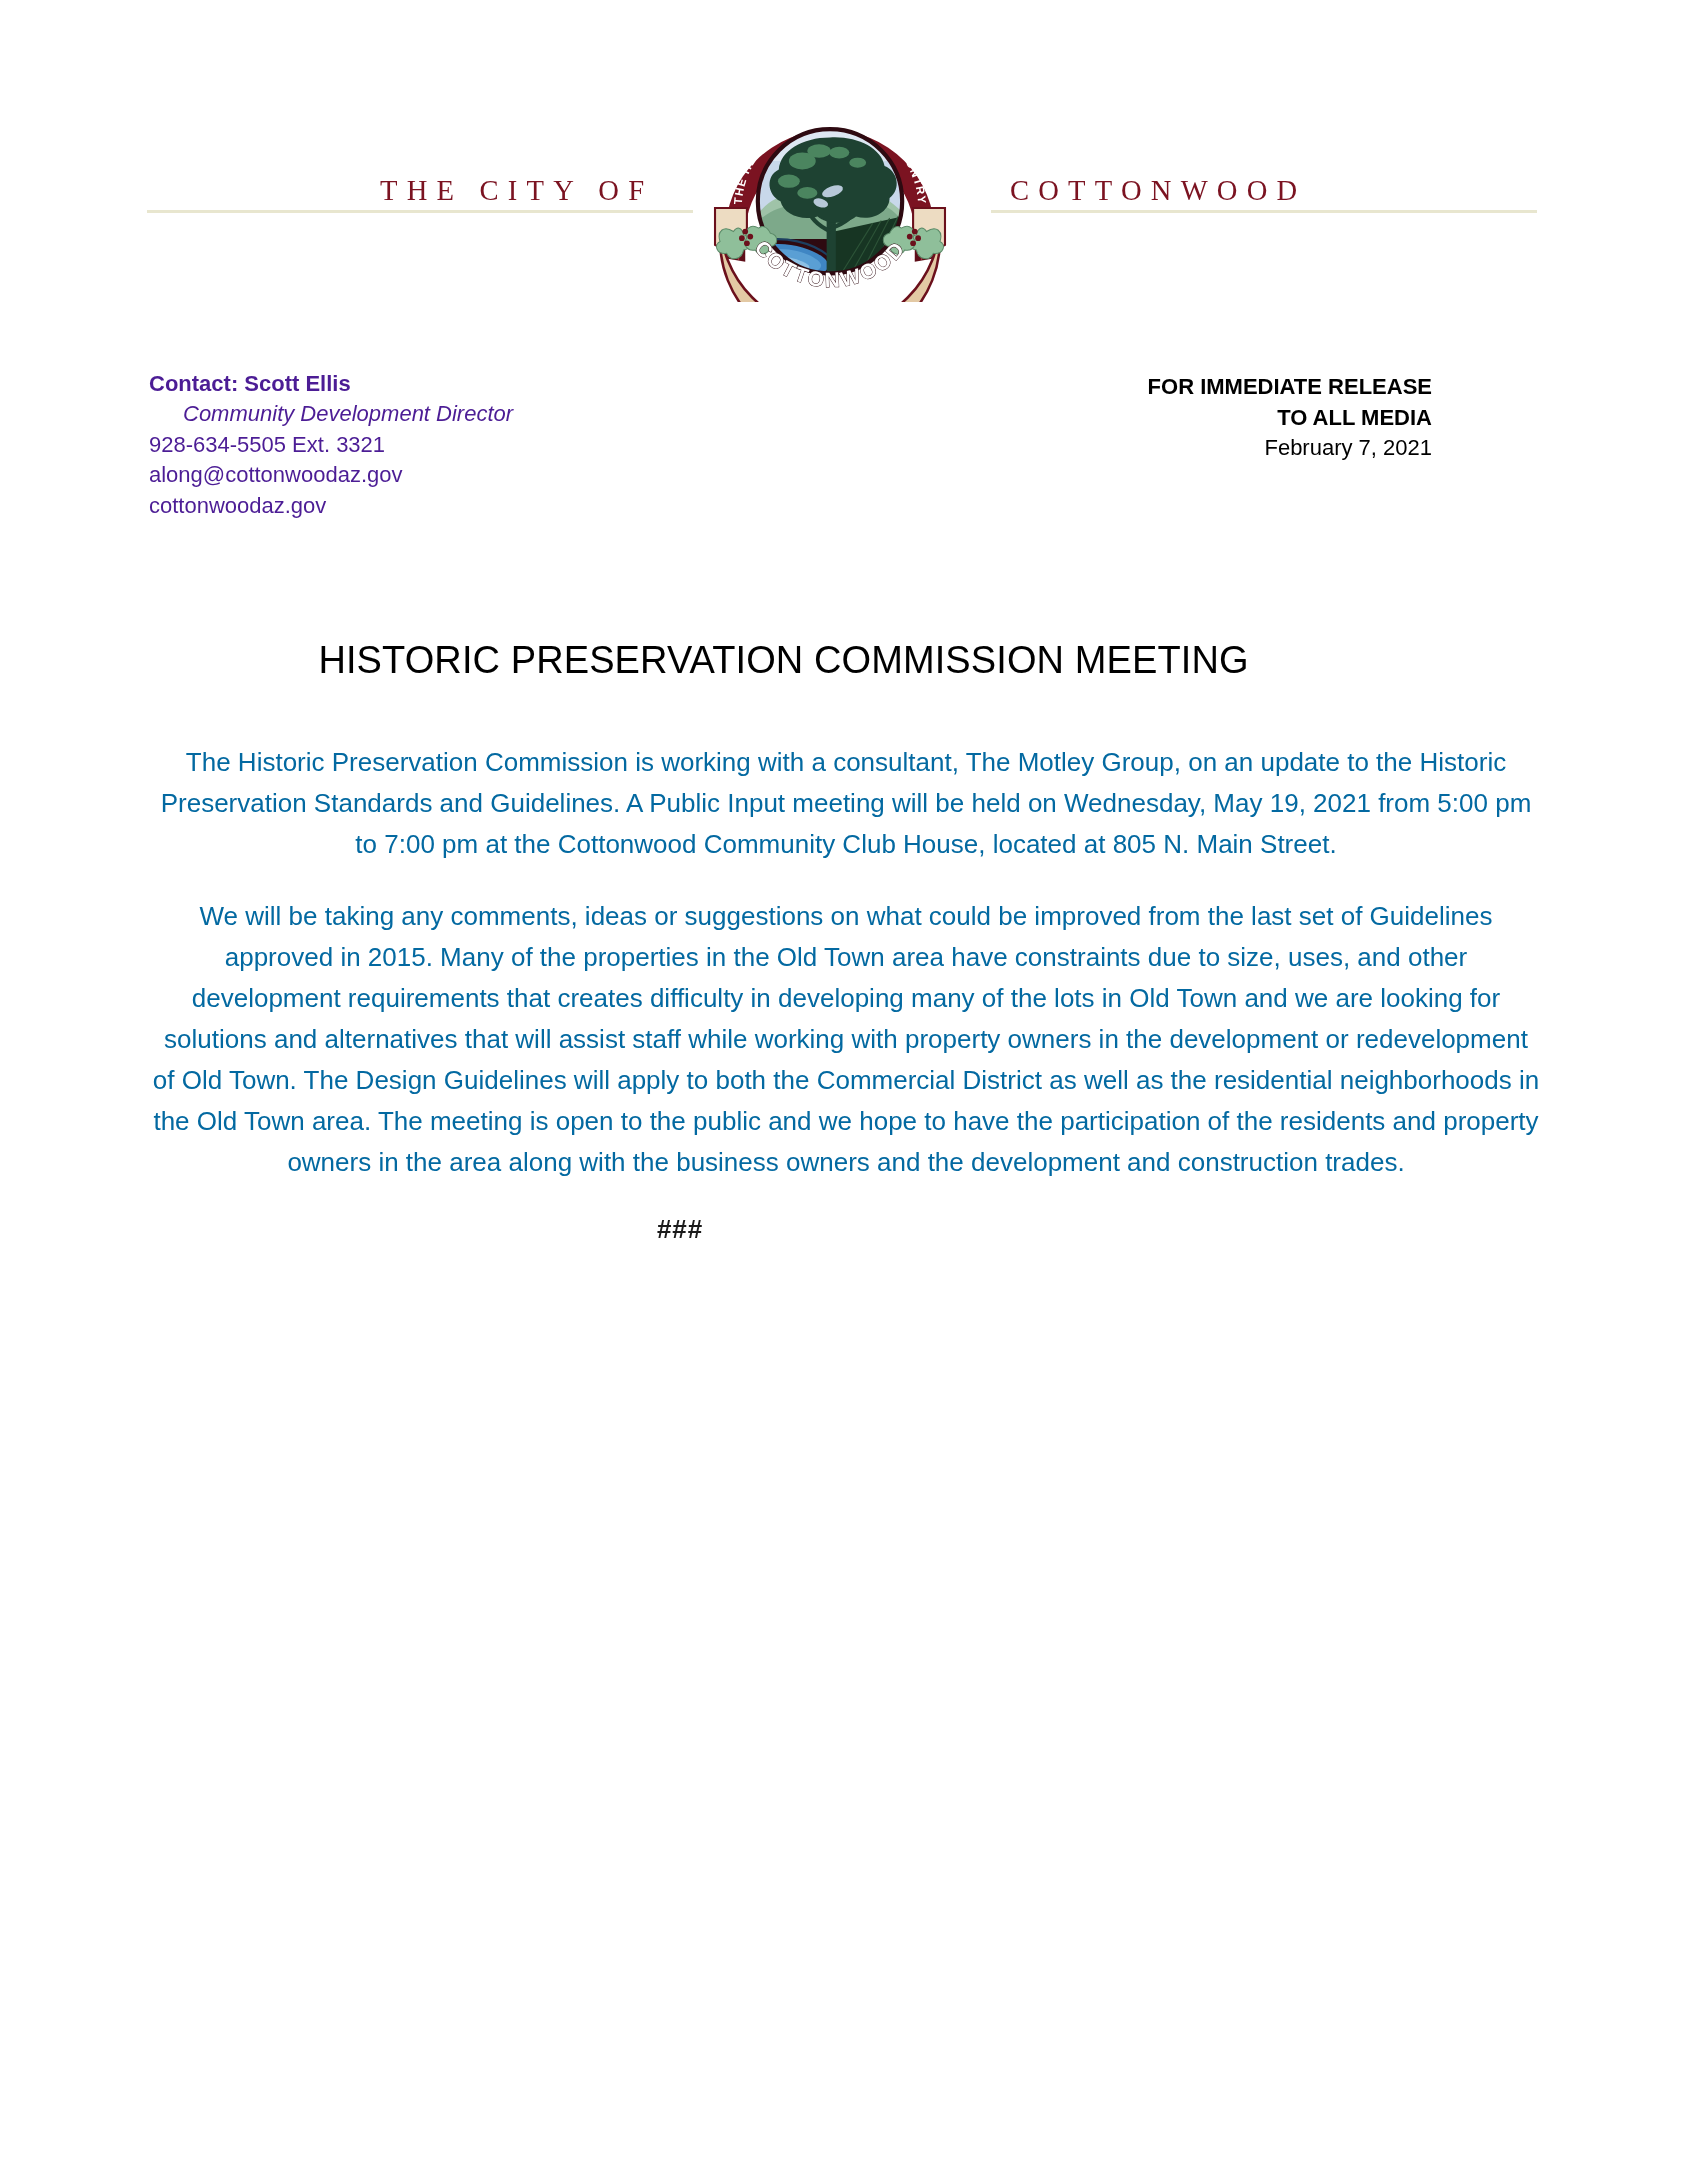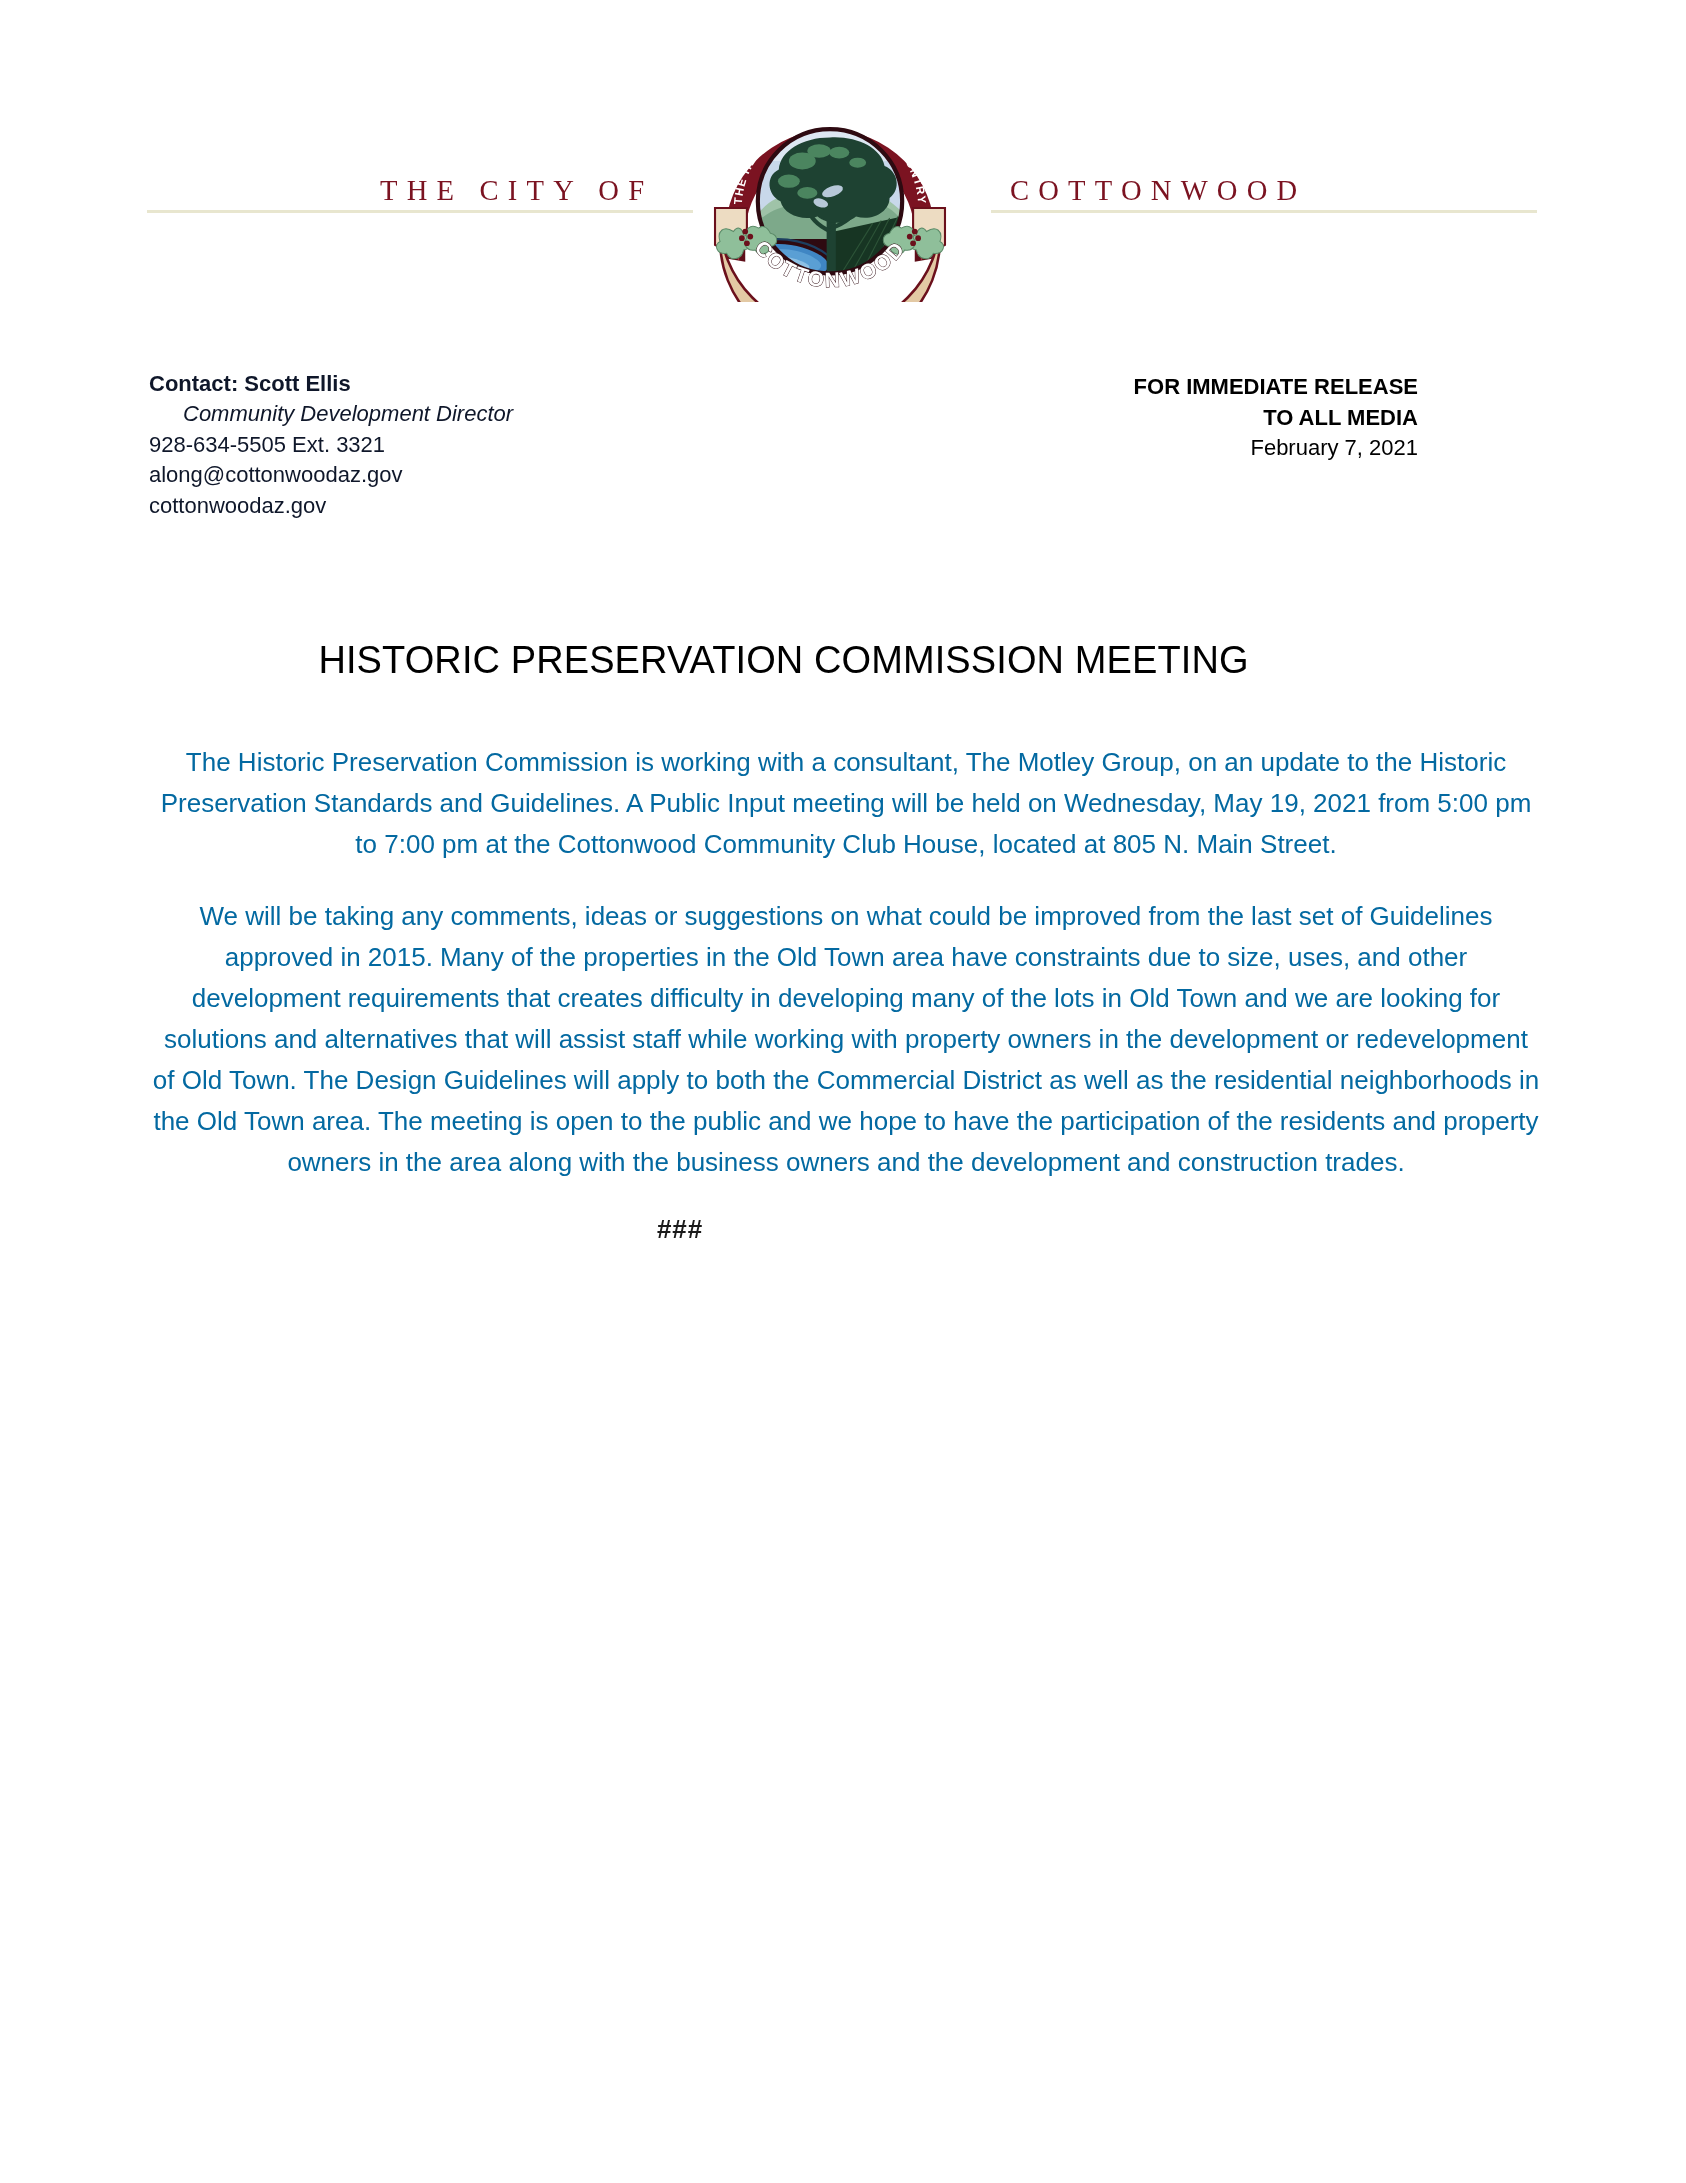--- a/index.html
+++ b/index.html
@@ -55,30 +55,30 @@
     height: 235px;
   }
   .seal svg { display: block; width: 244px; height: 235px; }
 
   
   .contact-block {
     position: absolute;
     left: 149px;
     top: 369px;
     font-size: 22px;
-    color: #0f172a;
+    color: #4c1d95;
     line-height: 1.385;
   }
   .contact-block .ln { white-space: nowrap; }
   .contact-block .bold { font-weight: bold; }
   .contact-block .ital { font-style: italic; margin-left: 34px; }
 
   .release-block {
     position: absolute;
-    right: 149px;
+    right: 135px;
     top: 372px;
     text-align: right;
     font-size: 22px;
     color: #000;
     line-height: 1.39;
   }
   .release-block .ln { white-space: nowrap; }
   .release-block .bold { font-weight: bold; }
 
   

